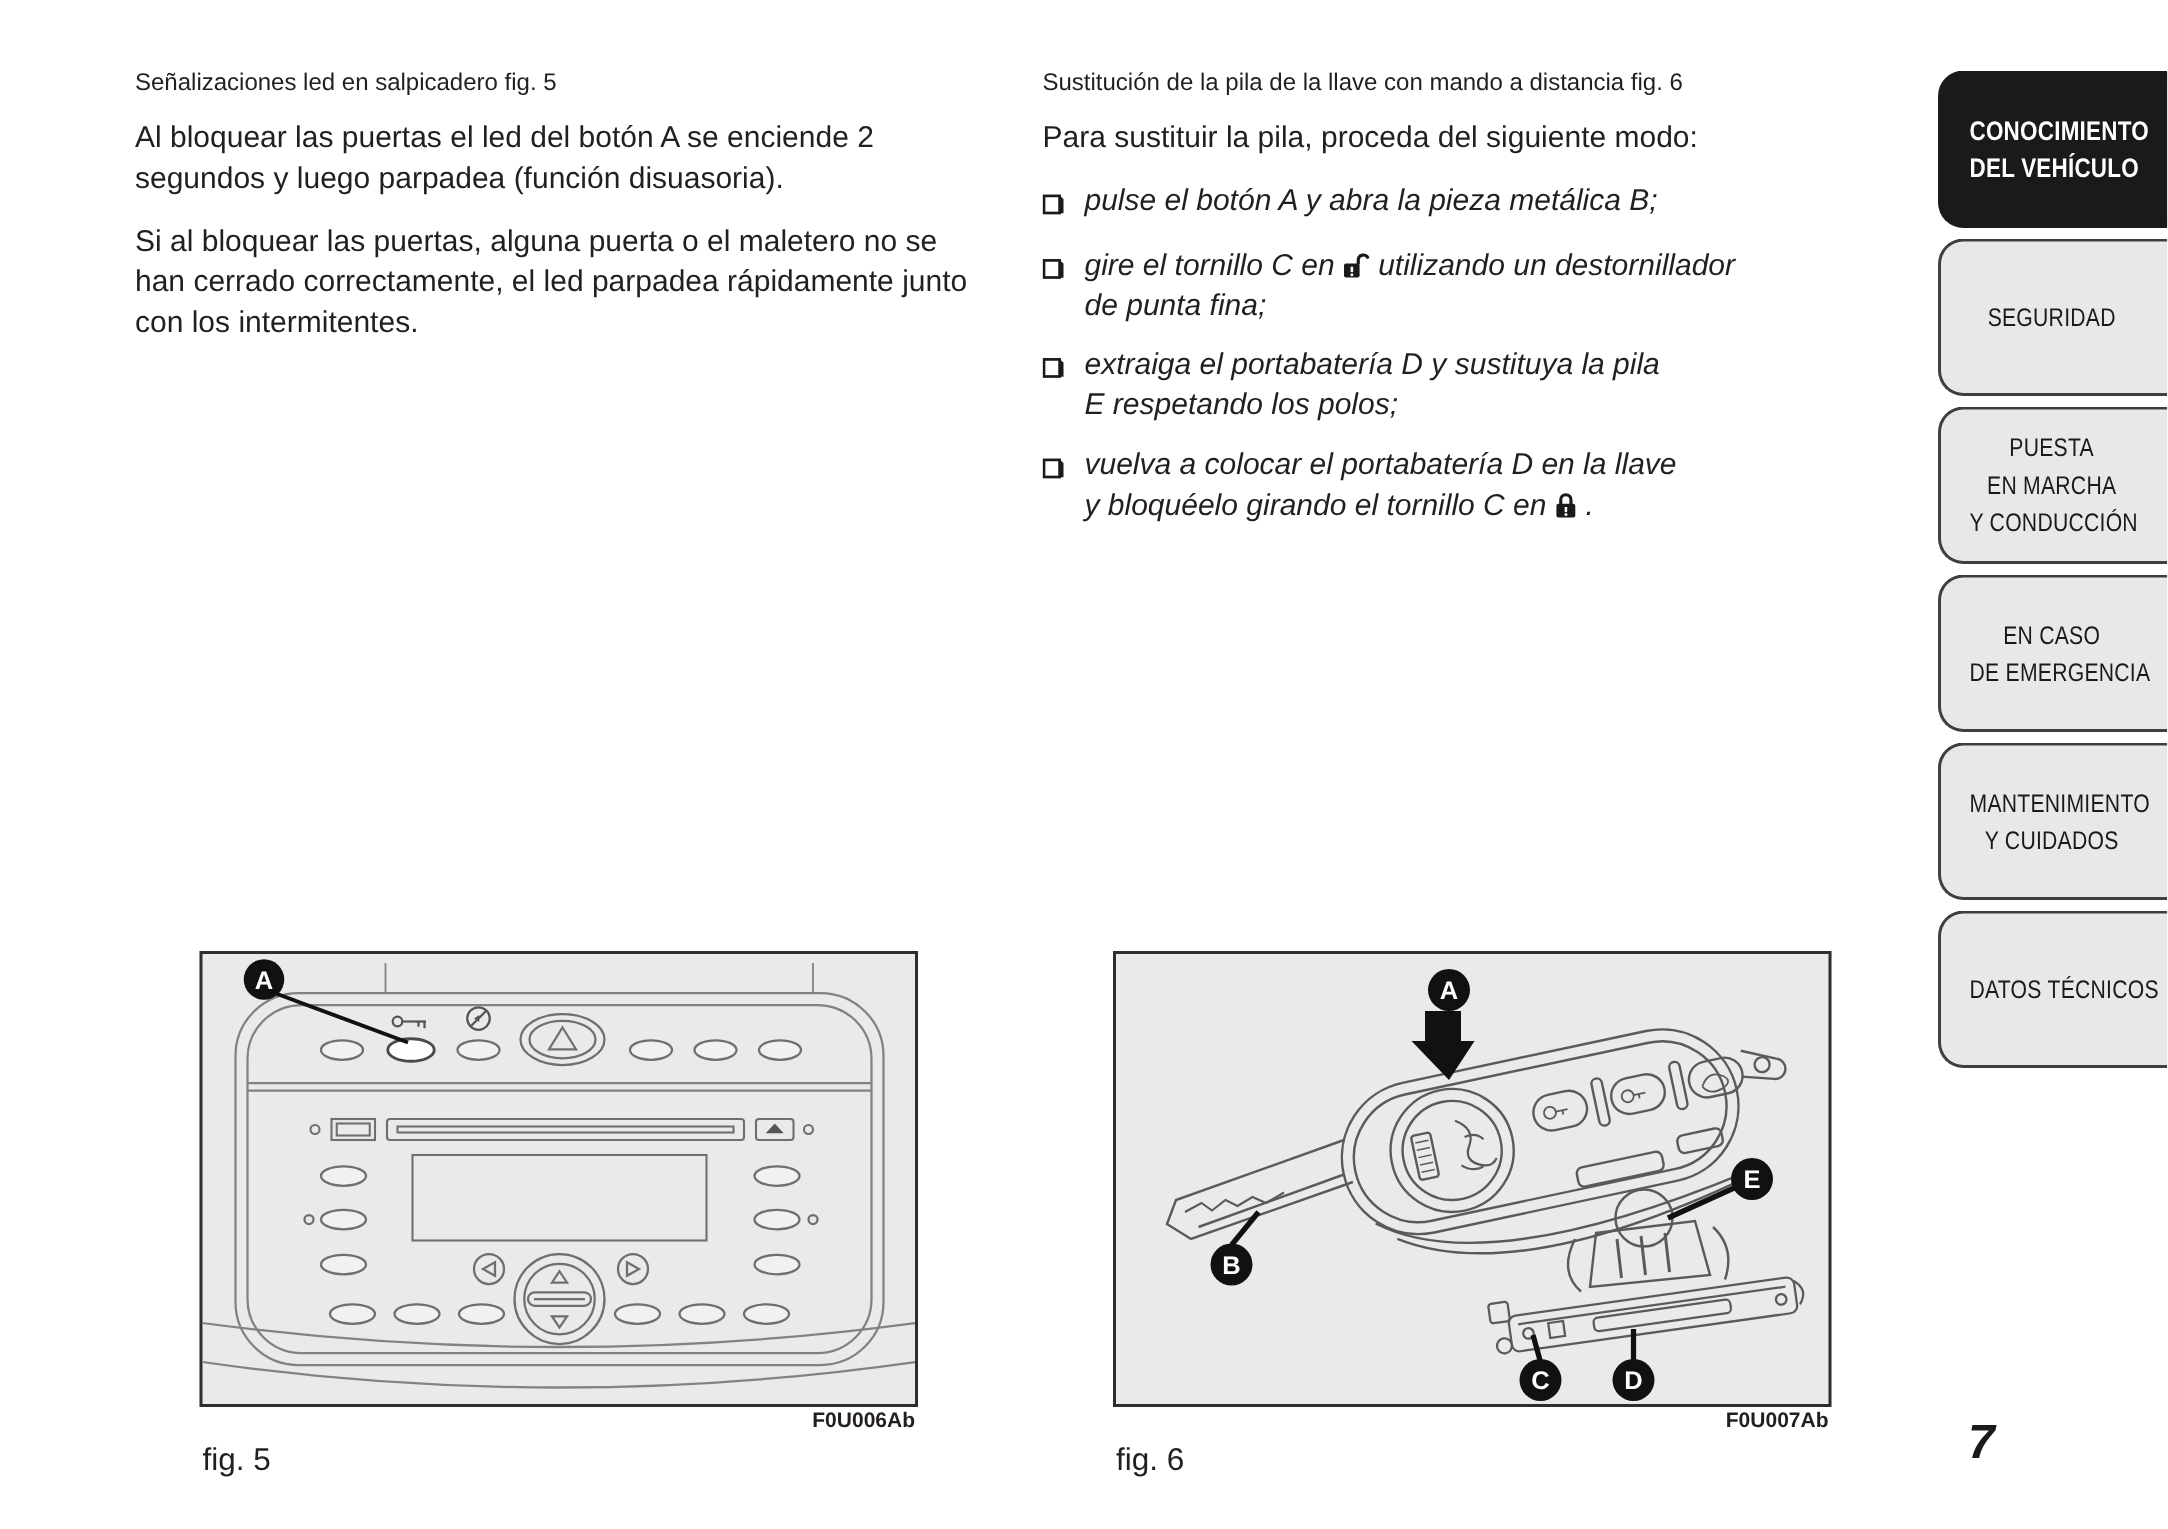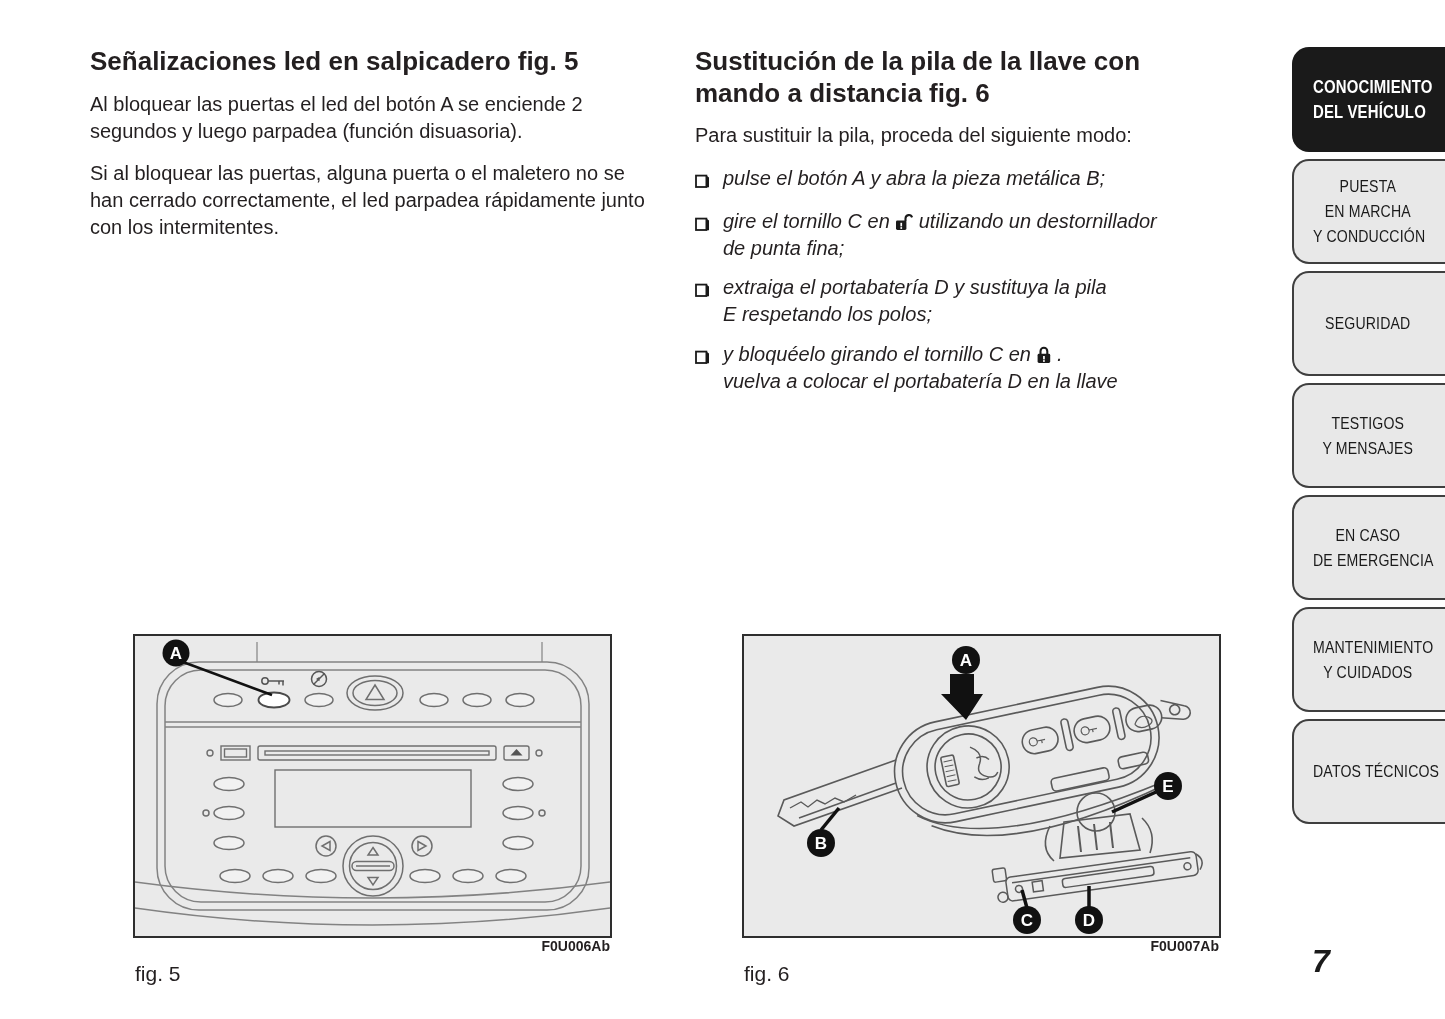--- a/index.html
+++ b/index.html
@@ -5,21 +5,21 @@
   html,body{margin:0;padding:0;background:#ffffff;}
   .page{
     position:relative;width:1445px;height:1019px;background:#ffffff;
     font-family:"Liberation Sans",sans-serif;color:#231f20;overflow:hidden;
   }
   
   .col{position:absolute;top:46px;}
   .col-left{left:90px;width:560px;}
   .col-right{left:695px;width:556px;}
   h2.section-heading{
-    font-size:26px;font-weight:bold;line-height:1.22;margin:0 0 13px 0;max-width:515px;
+    font-size:16px;font-weight:normal;line-height:1.22;margin:0 0 13px 0;max-width:515px;
   }
   p.body-text{font-size:20px;line-height:1.36;margin:0 0 15px 0;}
   ul.instruction-list{list-style:none;margin:6px 0 0 0;padding:0;font-size:20px;line-height:1.36;}
   ul.instruction-list li{display:flex;gap:13px;margin-bottom:12px;font-style:italic;}
   .bullet-glyph{flex:0 0 auto;margin-top:4px;}
   .bullet-body{flex:1 1 auto;}
   .inline-lock{vertical-align:-3px;margin:0 5px;}
   .bline{display:block;}
   
   .figure{
@@ -110,27 +110,27 @@
         </div>
       </li>
       <li>
         <span class="bullet-glyph">
           <svg width="15" height="15" viewBox="0 0 15 15">
               <path fill="#1a1a1a" d="M11.3,1.4 L14,3.6 L14,13.2 L11.3,13.2 Z"></path>
               <rect x="1" y="1.6" width="10.4" height="11.4" fill="#ffffff" stroke="#1a1a1a" stroke-width="1.8"></rect>
             </svg>
         </span>
         <div class="bullet-body">
+          <span class="bline">vuelva a colocar el portabatería D en la llave</span>
           <span class="bline"><span>y bloquéelo girando el tornillo C en</span><svg class="inline-lock" width="16" height="18" viewBox="0 0 16 18">
                 <path d="M4.5,8.2 V5.2 a3.4,3.4 0 0 1 6.8,0 V8.2" fill="none" stroke="#1a1a1a" stroke-width="2.1"></path>
                 <rect x="1.6" y="7.8" width="12.6" height="9.2" rx="1.4" fill="#1a1a1a"></rect>
                 <rect x="7.1" y="10" width="1.7" height="3.4" fill="#ffffff"></rect>
                 <circle cx="7.95" cy="15" r="1" fill="#ffffff"></circle>
               </svg><span>.</span></span>
-          <span class="bline">vuelva a colocar el portabatería D en la llave</span>
         </div>
       </li>
     </ul>
   </section>
 
   <figure class="figure" id="fig5" style="margin:0;">
     <svg width="475" height="300" viewBox="0 0 475 300">
 
       <g stroke="#828282" fill="none" stroke-width="1.5">
         <rect x="22" y="26" width="432" height="248" rx="42"></rect>
@@ -312,34 +312,29 @@
     </div>
   </figure>
 
   <aside class="sidebar">
     <div class="tab active">
       <span class="line">CONOCIMIENTO</span>
       <span class="line">DEL VEHÍCULO</span>
 
     </div>
     <div class="tab">
+      <span class="line">SEGURIDAD</span>
+
+    </div>
+    <div class="tab">
       <span class="line">PUESTA</span>
       <span class="line">EN MARCHA</span>
       <span class="line">Y CONDUCCIÓN</span>
     </div>
     <div class="tab">
-      <span class="line">SEGURIDAD</span>
-
-    </div>
-    <div class="tab">
-      <span class="line">TESTIGOS</span>
-      <span class="line">Y MENSAJES</span>
-
-    </div>
-    <div class="tab">
       <span class="line">EN CASO</span>
       <span class="line">DE EMERGENCIA</span>
 
     </div>
     <div class="tab">
       <span class="line">MANTENIMIENTO</span>
       <span class="line">Y CUIDADOS</span>
 
     </div>
     <div class="tab">

